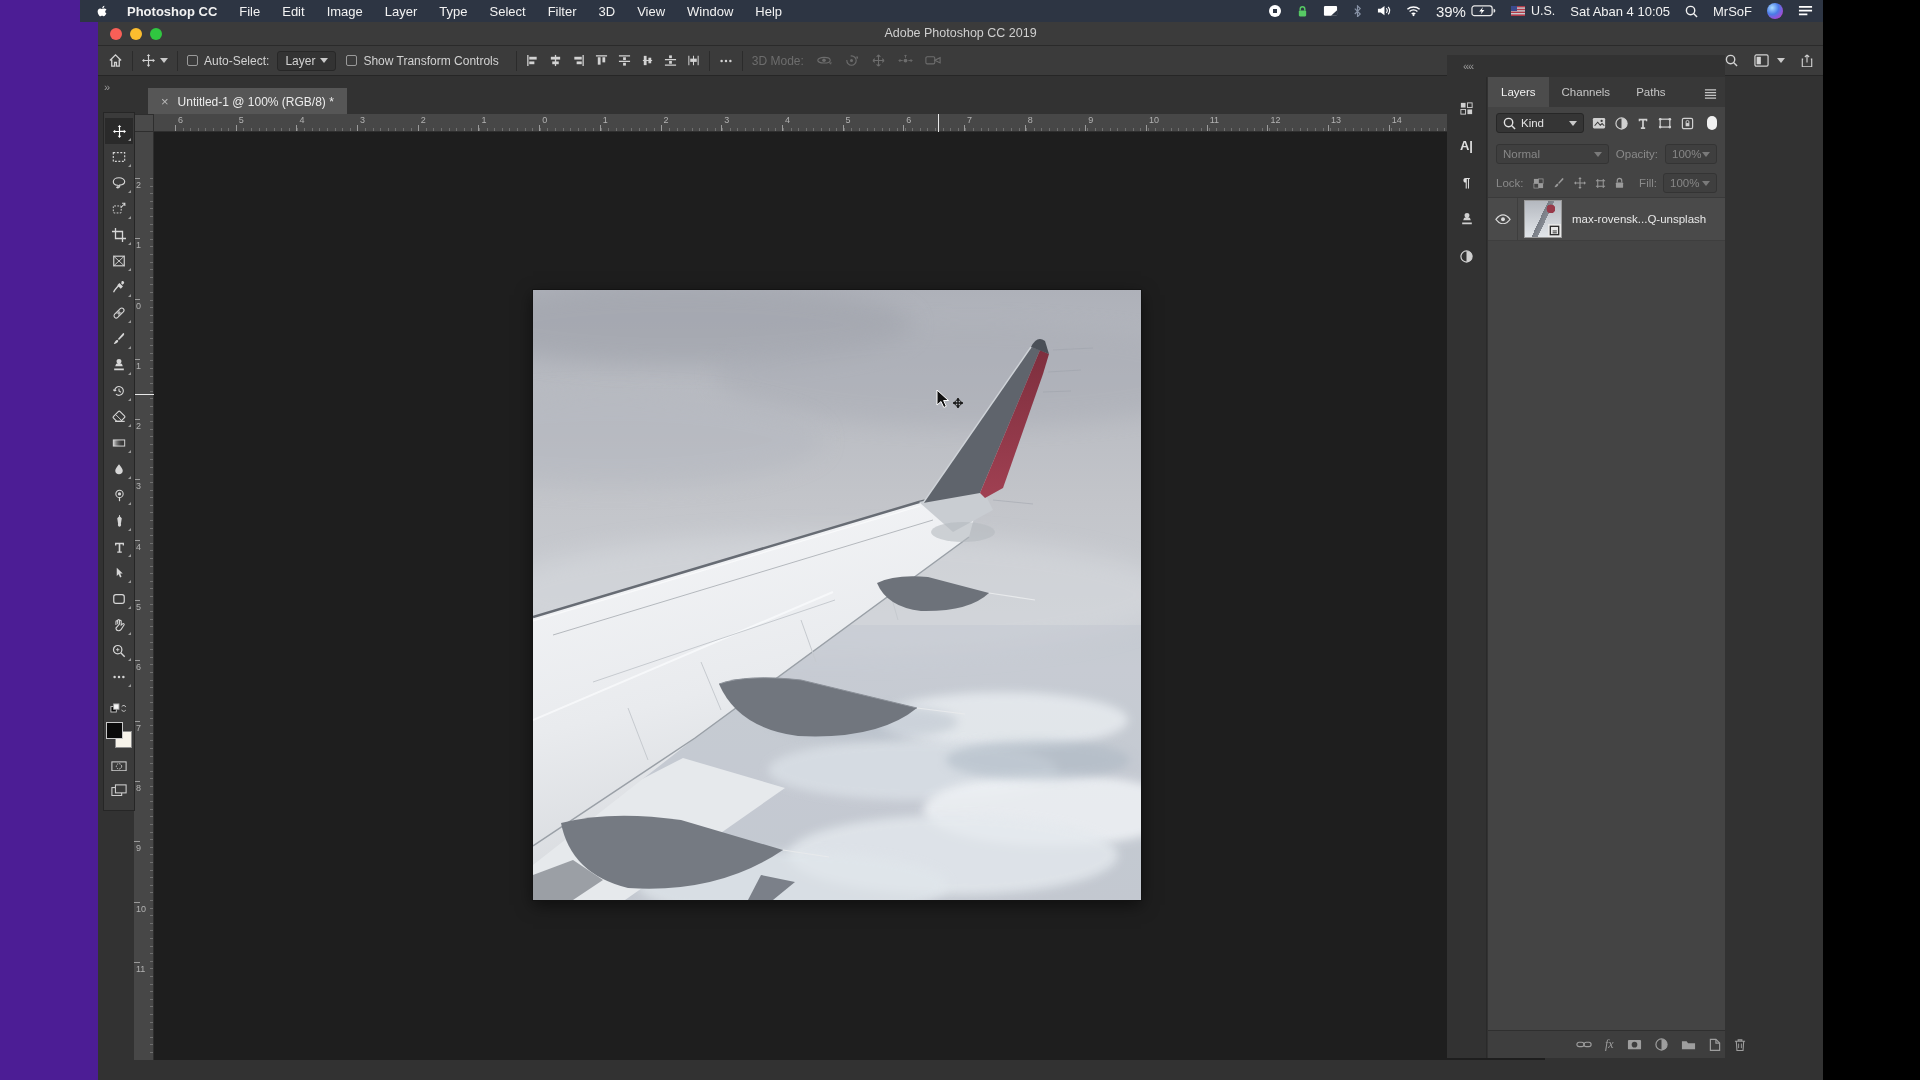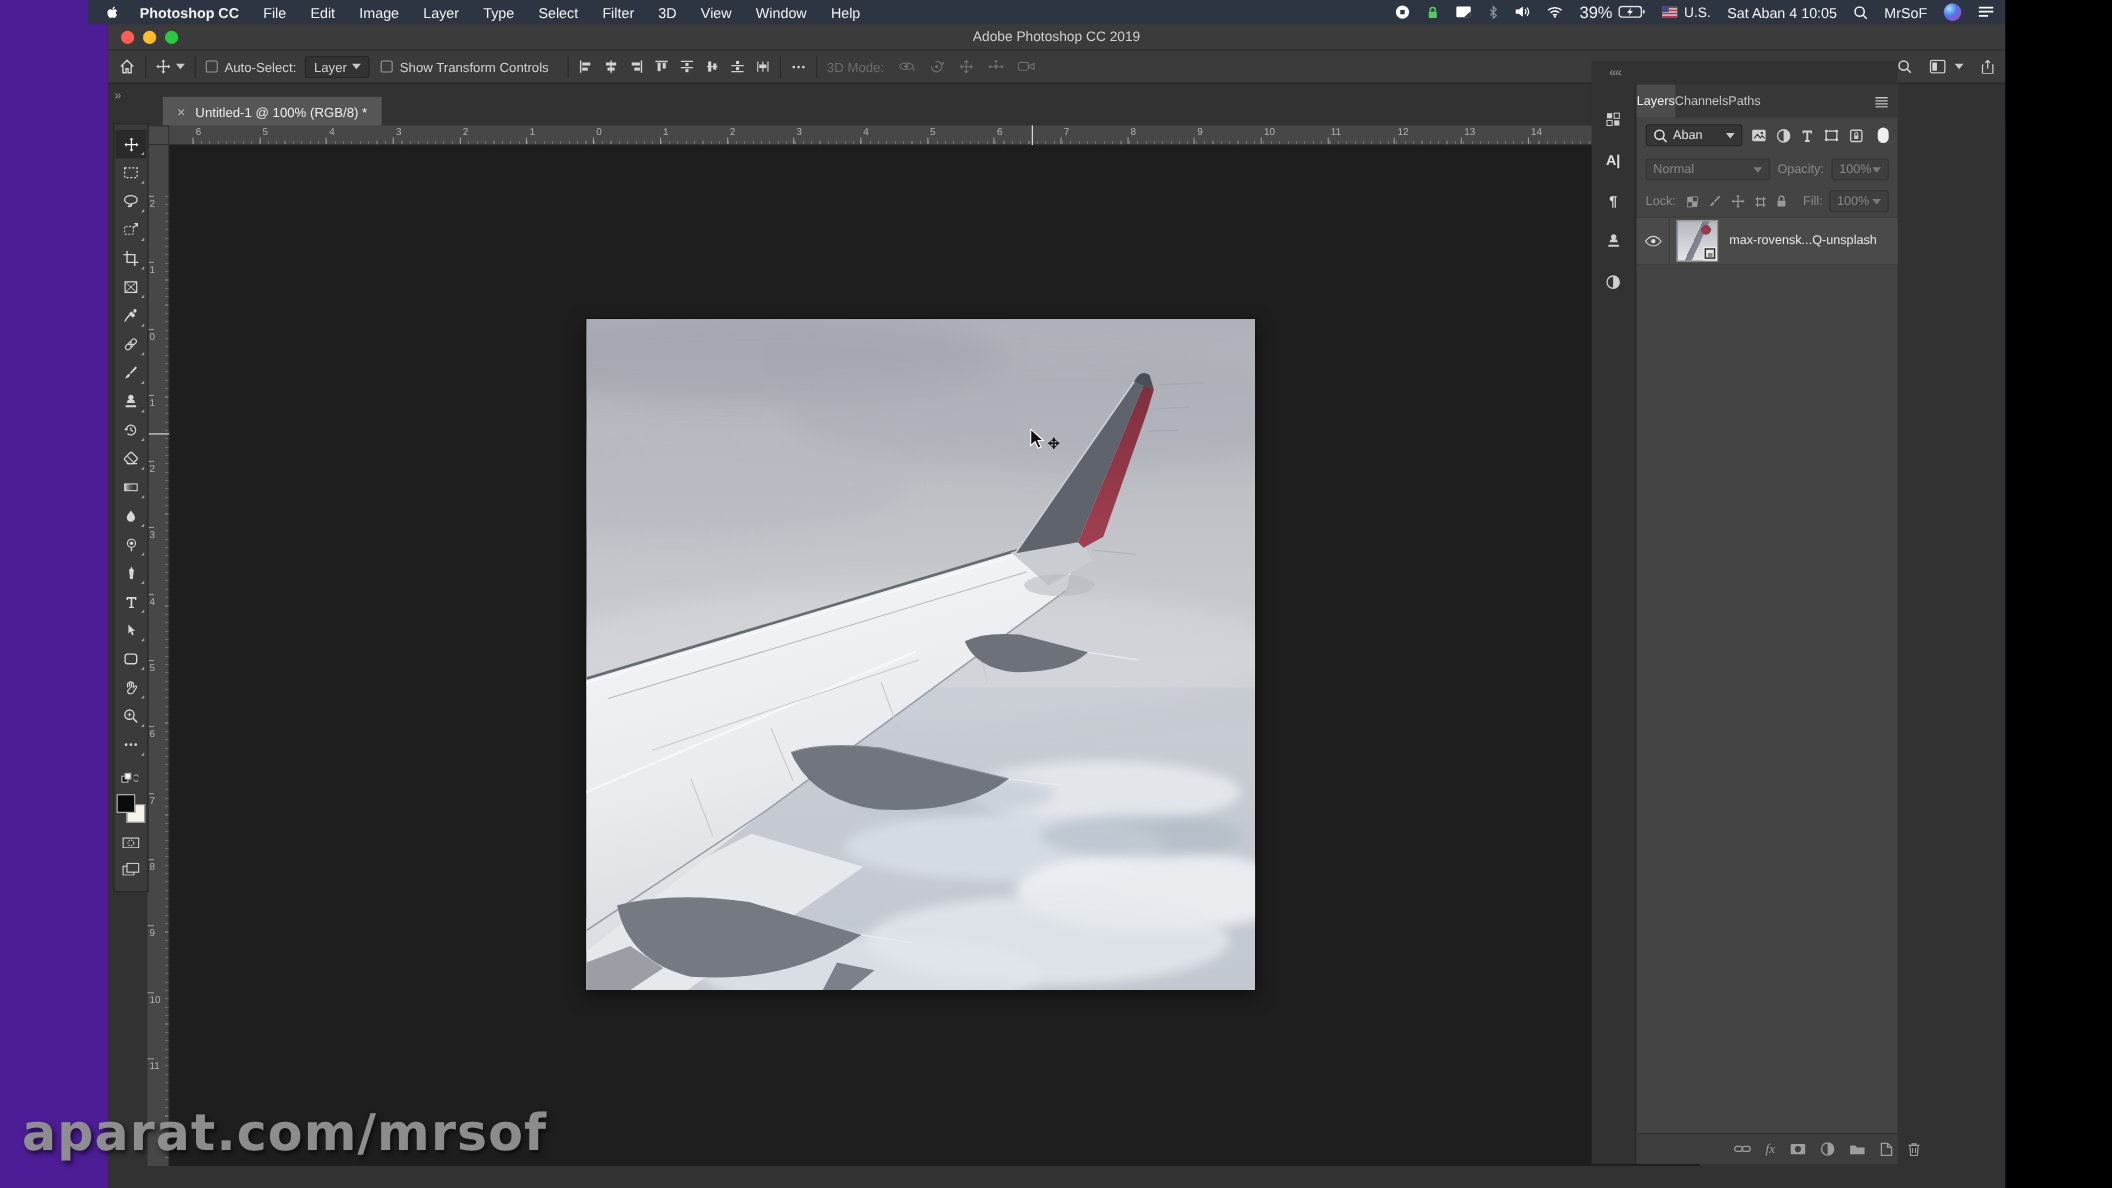--- a/index.html
+++ b/index.html
@@ -98,21 +98,21 @@
   .dock { position:absolute; left:1447px; top:55px; width:278px; height:1003px; background:#323232; }
   .dock-collapse { position:absolute; left:16px; top:5px; color:#9a9a9a; font-size:11px; letter-spacing:-1px; }
   .pstrip { position:absolute; left:0; top:22px; width:40px; bottom:0; border-right:1px solid #2a2a2a;
     display:flex; flex-direction:column; align-items:center; padding-top:14px; }
   .ptile { width:34px; height:34px; display:flex; align-items:center; justify-content:center;
     color:#d0d0d0; margin-bottom:3px; }
   .ptext { font-size:13px; font-weight:700; color:#e0e0e0; }
 
   .layers-panel { position:absolute; left:41px; top:22px; right:0; bottom:0; background:#444444; }
   .lp-tabs { height:30px; background:#383838; display:flex; align-items:flex-end; padding-left:0; position:relative; }
-  .lp-tab { height:30px; display:flex; align-items:center; padding:0 0; font-size:11.5px; color:#c6c6c6; }
+  .lp-tab { height:30px; display:flex; align-items:center; padding:0 13px; font-size:11.5px; color:#c6c6c6; }
   .lp-tab.active { background:#4c4c4c; color:#f2f2f2; }
   .lp-menu { position:absolute; right:8px; top:8px; color:#c6c6c6; }
   .lp-row { display:flex; align-items:center; padding:0 8px; }
   .kindrow { height:32px; gap:8px; }
   .kind-combo { display:flex; align-items:center; gap:5px; background:#353535; border:1px solid #272727;
     border-radius:3px; height:20px; padding:0 6px; width:88px; font-size:11.5px; color:#e2e2e2; }
   .kind-combo .chev { margin-left:auto; }
   .kfilters { display:flex; align-items:center; gap:9px; color:#d0d0d0; }
   .ktoggle { width:10px; height:14px; border-radius:5px; background:#f0f0f0; margin-left:auto; }
   .blendrow { height:30px; gap:7px; color:#8a8a8a; font-size:11.5px; }
@@ -706,21 +706,21 @@
       </div>
 
       <div class="lp-row kindrow">
         <span class="kind-combo">
           <span style="display:inline-flex">
               <svg viewBox="0 0 14 14" width="13">
                 <circle cx="6" cy="6" r="4.5" fill="none" stroke="currentColor" stroke-width="1.5"></circle>
                 <path d="M9.5 9.5 L13 13" stroke="currentColor" stroke-width="1.5"></path>
               </svg>
             </span>
-          <span>Aban</span>
+          <span>Kind</span>
           <span class="chev"></span>
         </span>
         <span class="kfilters">
 
         <span style="display:inline-flex">
               <svg viewBox="0 0 16 14" width="14">
                 <rect x="1" y="1" width="14" height="12" rx="1.5" fill="currentColor"></rect>
                 <path d="M3 10l3.5-4 3 3.5 2-2 2.5 2.5" stroke="#3a3a3a" fill="none" stroke-width="1.2"></path>
                 <circle cx="11" cy="4.5" r="1.3" fill="#3a3a3a"></circle>
               </svg>
@@ -873,14 +873,13 @@
               <path d="M1 3.5h11M4.5 3.5V2h4v1.5M2.5 3.5l.7 10h6.6l.7-10" fill="none" stroke="currentColor" stroke-width="1.2"></path>
               <path d="M5 6v5M8 6v5" stroke="currentColor" stroke-width="1"></path>
             </svg>
           </span>
         </div>
     </div>
   </div>
 
   <div class="blackbar-r"></div>
 
-  <div class="watermark">aparat.com/mrsof</div>
 </div>
 
 </body></html>

